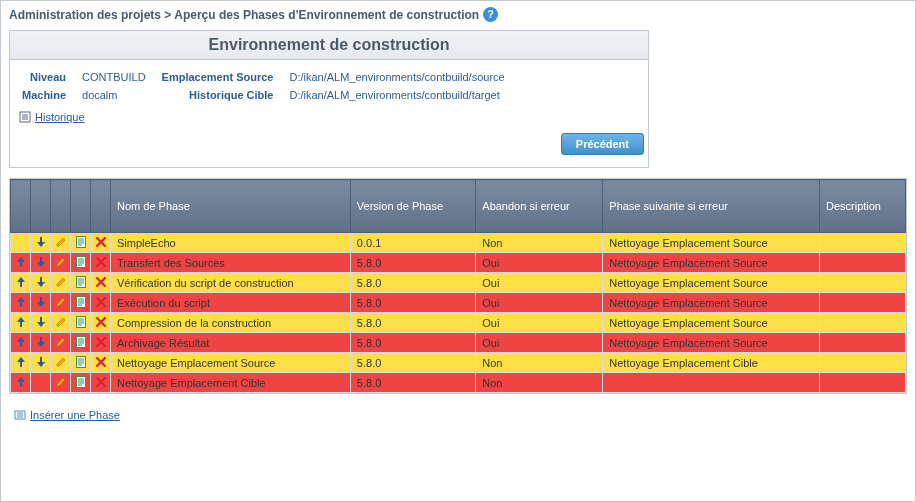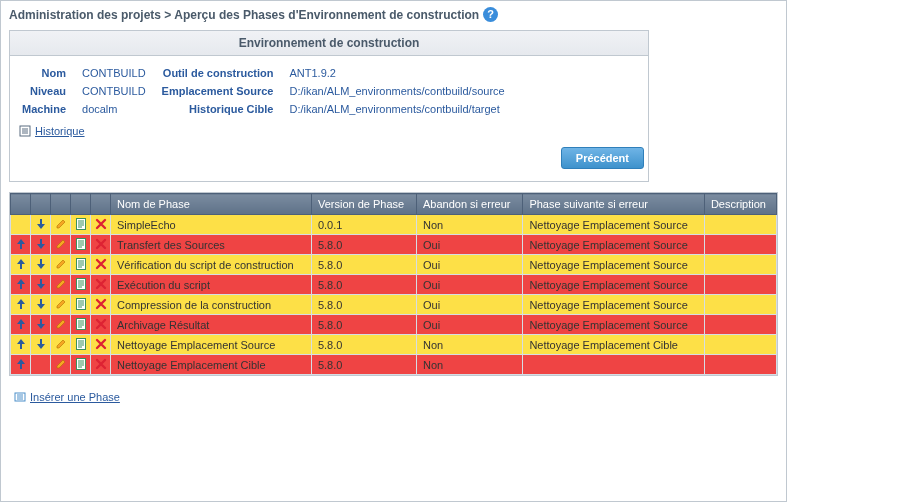--- a/index.html
+++ b/index.html
@@ -5,21 +5,21 @@
   * { box-sizing: border-box; }
   body {
     margin: 0;
     font-family: Verdana, Arial, sans-serif;
     font-size: 11px;
     color: #333;
     background: #fff;
   }
   .page {
     border: 1px solid #c0c8d0;
-    width: 787px;
+    width: 916px;
     height: 502px;
     padding: 6px 8px;
   }
   .breadcrumb {
     font-weight: bold;
     color: #4a5a6a;
     font-size: 12px;
     margin-bottom: 8px;
     display: flex;
     align-items: center;
@@ -42,21 +42,21 @@
     margin-bottom: 10px;
     background: #fff;
   }
   .panel-header {
     background: linear-gradient(#f0f2f5,#e6e9ee);
     border-bottom: 1px solid #c0c8d0;
     color: #4a5a6a;
     font-weight: bold;
     text-align: center;
     padding: 5px 0;
-    font-size: 12px;
+    font-size: 16px;
   }
   .env-body {
     padding: 8px 4px 10px 4px;
   }
   table.env {
     border-collapse: collapse;
   }
   table.env td {
     padding: 3px 8px;
     vertical-align: middle;
@@ -94,21 +94,21 @@
   table.phases {
     width: 100%;
     border-collapse: collapse;
     font-size: 11px;
   }
   table.phases thead th {
     background: linear-gradient(#7b8ca0,#5e7188);
     color: #fff;
     font-weight: normal;
     text-align: left;
-    padding: 4px 6px;
+    padding: 20px 6px;
     border: 1px solid #4d6078;
     white-space: nowrap;
   }
   table.phases thead th.icon-col { width: 20px; padding: 4px 2px; }
   table.phases tbody td {
     border: 1px solid #d6dde4;
     padding: 3px 6px;
     white-space: nowrap;
   }
   table.phases tbody td.icon-col {
@@ -143,26 +143,20 @@
     <span>Administration des projets &gt; Aperçu des Phases d'Environnement de construction</span>
     <span class="help-icon">?</span>
   </div>
 
   
   <div class="panel" style="width:640px">
     <div class="panel-header">Environnement de construction</div>
     <div class="env-body">
       <table class="env">
         <tbody>
-            <tr>
-          <td class="label-cell">Nom</td>
-          <td class="val-blue">CONTBUILD</td>
-          <td class="label-cell">Outil de construction</td>
-          <td class="val-blue">ANT1.9.2</td>
-        </tr>
         <tr>
           <td class="label-cell">Niveau</td>
           <td class="val-blue">CONTBUILD</td>
           <td class="label-cell">Emplacement Source</td>
           <td class="val-blue">D:/ikan/ALM_environments/contbuild/source</td>
         </tr>
         <tr>
           <td class="label-cell">Machine</td>
           <td class="val-blue">docalm</td>
           <td class="label-cell">Historique Cible</td>

